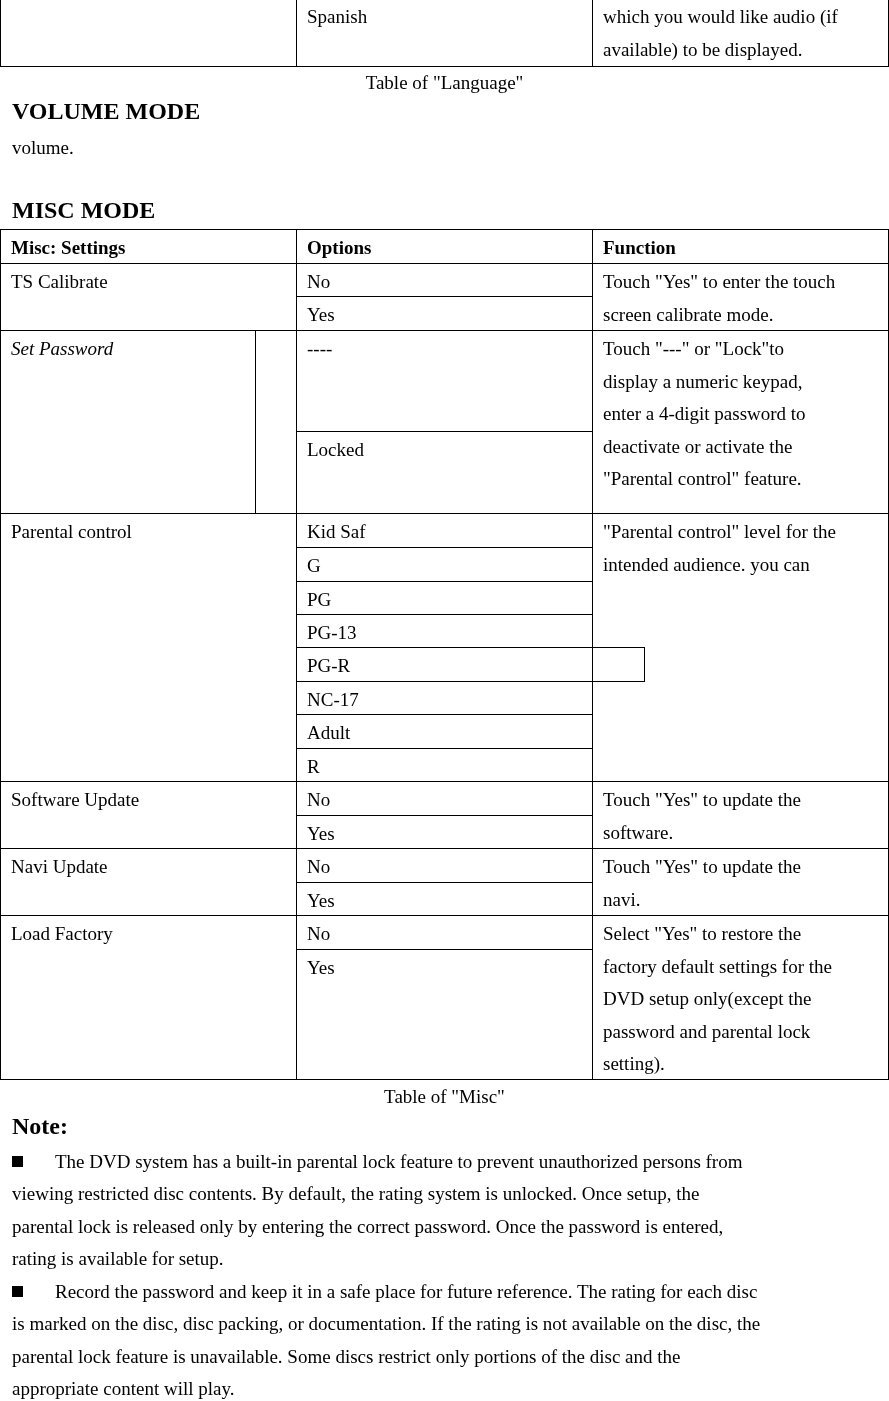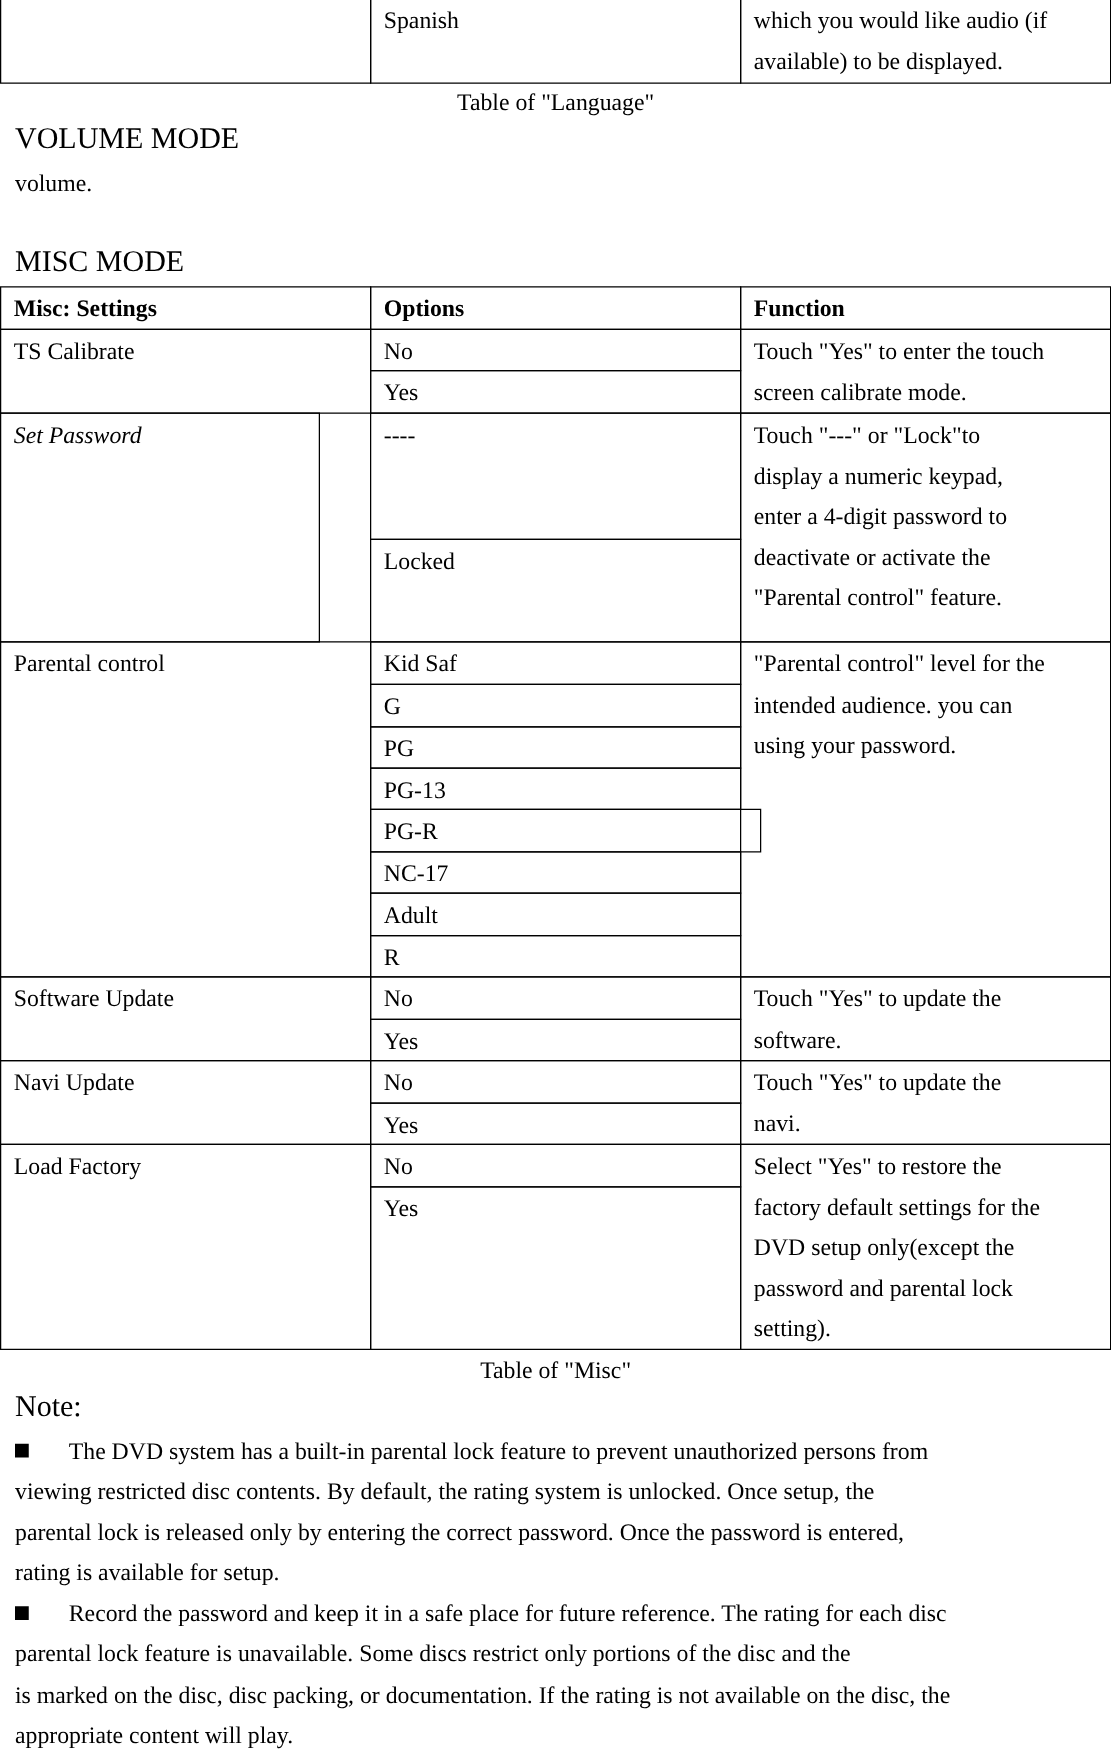--- a/index.html
+++ b/index.html
@@ -1,21 +1,21 @@
 <!DOCTYPE html>
 <html><head>
 <meta charset="utf-8">
 <style>
   html, body { margin:0; padding:0; background:#ffffff; }
   body { width:889px; height:1401px; position:relative; overflow:hidden;
          font-family:"Liberation Serif", serif; color:#000; font-size:19px; }
   .abs { position:absolute; }
   .cell { position:absolute; box-sizing:border-box; border:1.5px solid #000; padding:2px 10px 0 10px; line-height:32.5px; }
   .h { font-weight:bold; }
-  .sec { font-weight:normal; font-size:24px; }
+  .sec { font-weight:bold; font-size:24px; }
   .caption { position:absolute; left:0; width:889px; text-align:center; line-height:32px; }
   .bullet-p { position:absolute; left:12px; width:870px; line-height:32.3px; }
   .sq { display:inline-block; width:11px; height:11px; background:#000; margin-right:32px; vertical-align:1px; }
 </style>
 </head>
 <body>
 
 <div>
   <div class="cell" style="left:0;top:-2px;width:297px;height:69px;"></div>
   <div class="cell" style="left:296px;top:-2px;width:297px;height:69px;">
@@ -58,28 +58,27 @@
     <div>enter a 4-digit password to</div>
     <div>deactivate or activate the</div>
     <div>"Parental control" feature.</div>
   </div>
 
   <div class="cell" style="left:0;top:513px;width:297px;height:269px;"><span>Parental control</span></div>
   <div class="cell" style="left:296px;top:513px;width:297px;height:35px;"><span>Kid Saf</span></div>
   <div class="cell" style="left:296px;top:547px;width:297px;height:35px;"><span>G</span></div>
   <div class="cell" style="left:296px;top:581px;width:297px;height:34px;"><span>PG</span></div>
   <div class="cell" style="left:296px;top:614px;width:297px;height:34px;"><span>PG-13</span></div>
-  <div class="cell" style="left:296px;top:647px;width:313px;height:35px;"><span>PG-R</span></div>
+  <div class="cell" style="left:296px;top:647px;width:349px;height:35px;"><span>PG-R</span></div>
   <div class="cell" style="left:296px;top:681px;width:297px;height:34px;"><span>NC-17</span></div>
   <div class="cell" style="left:296px;top:714px;width:297px;height:35px;"><span>Adult</span></div>
   <div class="cell" style="left:296px;top:748px;width:297px;height:34px;"><span>R</span></div>
   <div class="cell" style="left:592px;top:513px;width:297px;height:269px;">
     <div>"Parental control" level for the</div>
     <div>intended audience. you can</div>
-    <div>using your password.</div>
   </div>
 
   <div class="cell" style="left:0;top:781px;width:297px;height:68px;"><span>Software Update</span></div>
   <div class="cell" style="left:296px;top:781px;width:297px;height:35px;"><span>No</span></div>
   <div class="cell" style="left:296px;top:815px;width:297px;height:34px;"><span>Yes</span></div>
   <div class="cell" style="left:592px;top:781px;width:297px;height:68px;">
     <div>Touch "Yes" to update the</div>
     <div>software.</div>
   </div>
 
@@ -107,16 +106,16 @@
 
 <div class="abs sec" style="left:12px;top:1113px;">Note:</div>
 <div class="bullet-p" style="top:1146px;">
   <div><span class="sq"></span><span>The DVD system has a built-in parental lock feature to prevent unauthorized persons from</span></div>
   <div>viewing restricted disc contents. By default, the rating system is unlocked. Once setup, the</div>
   <div>parental lock is released only by entering the correct password. Once the password is entered,</div>
   <div>rating is available for setup.</div>
 </div>
 <div class="bullet-p" style="top:1276px;">
   <div><span class="sq"></span><span>Record the password and keep it in a safe place for future reference. The rating for each disc</span></div>
+  <div>is marked on the disc, disc packing, or documentation. If the rating is not available on the disc, the</div>
   <div>parental lock feature is unavailable. Some discs restrict only portions of the disc and the</div>
-  <div>is marked on the disc, disc packing, or documentation. If the rating is not available on the disc, the</div>
   <div>appropriate content will play.</div>
 </div>
 
 </body></html>

